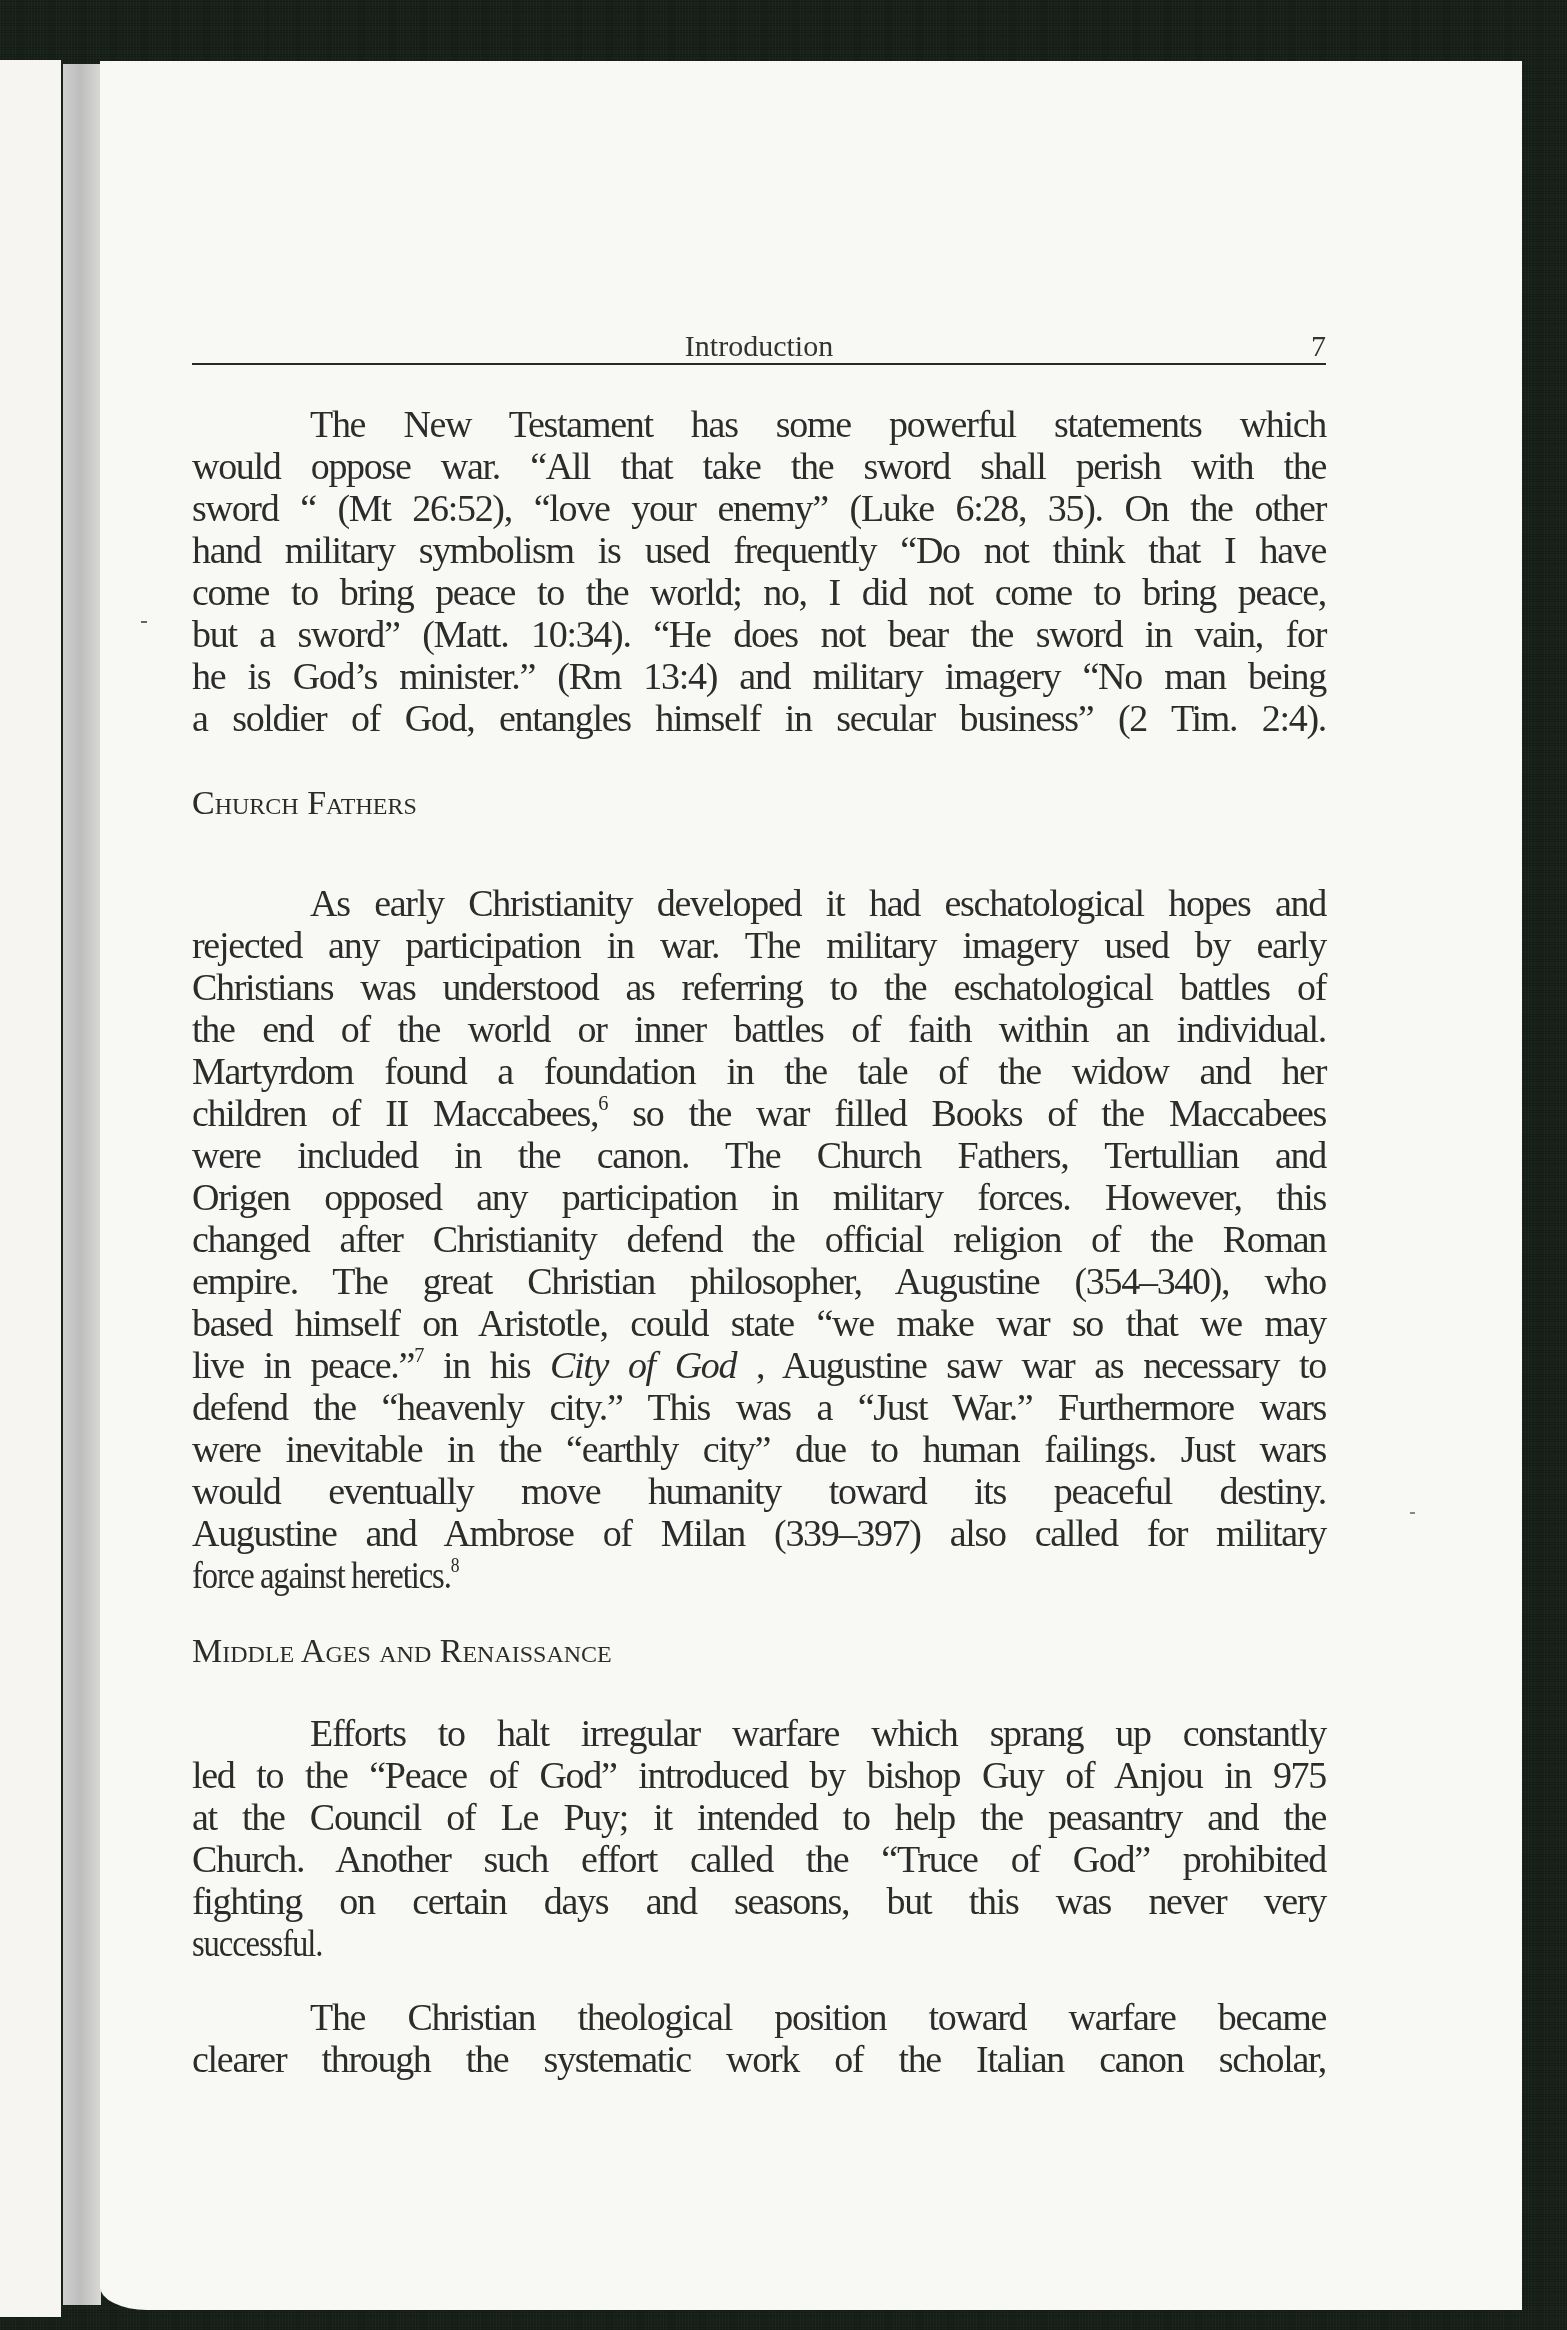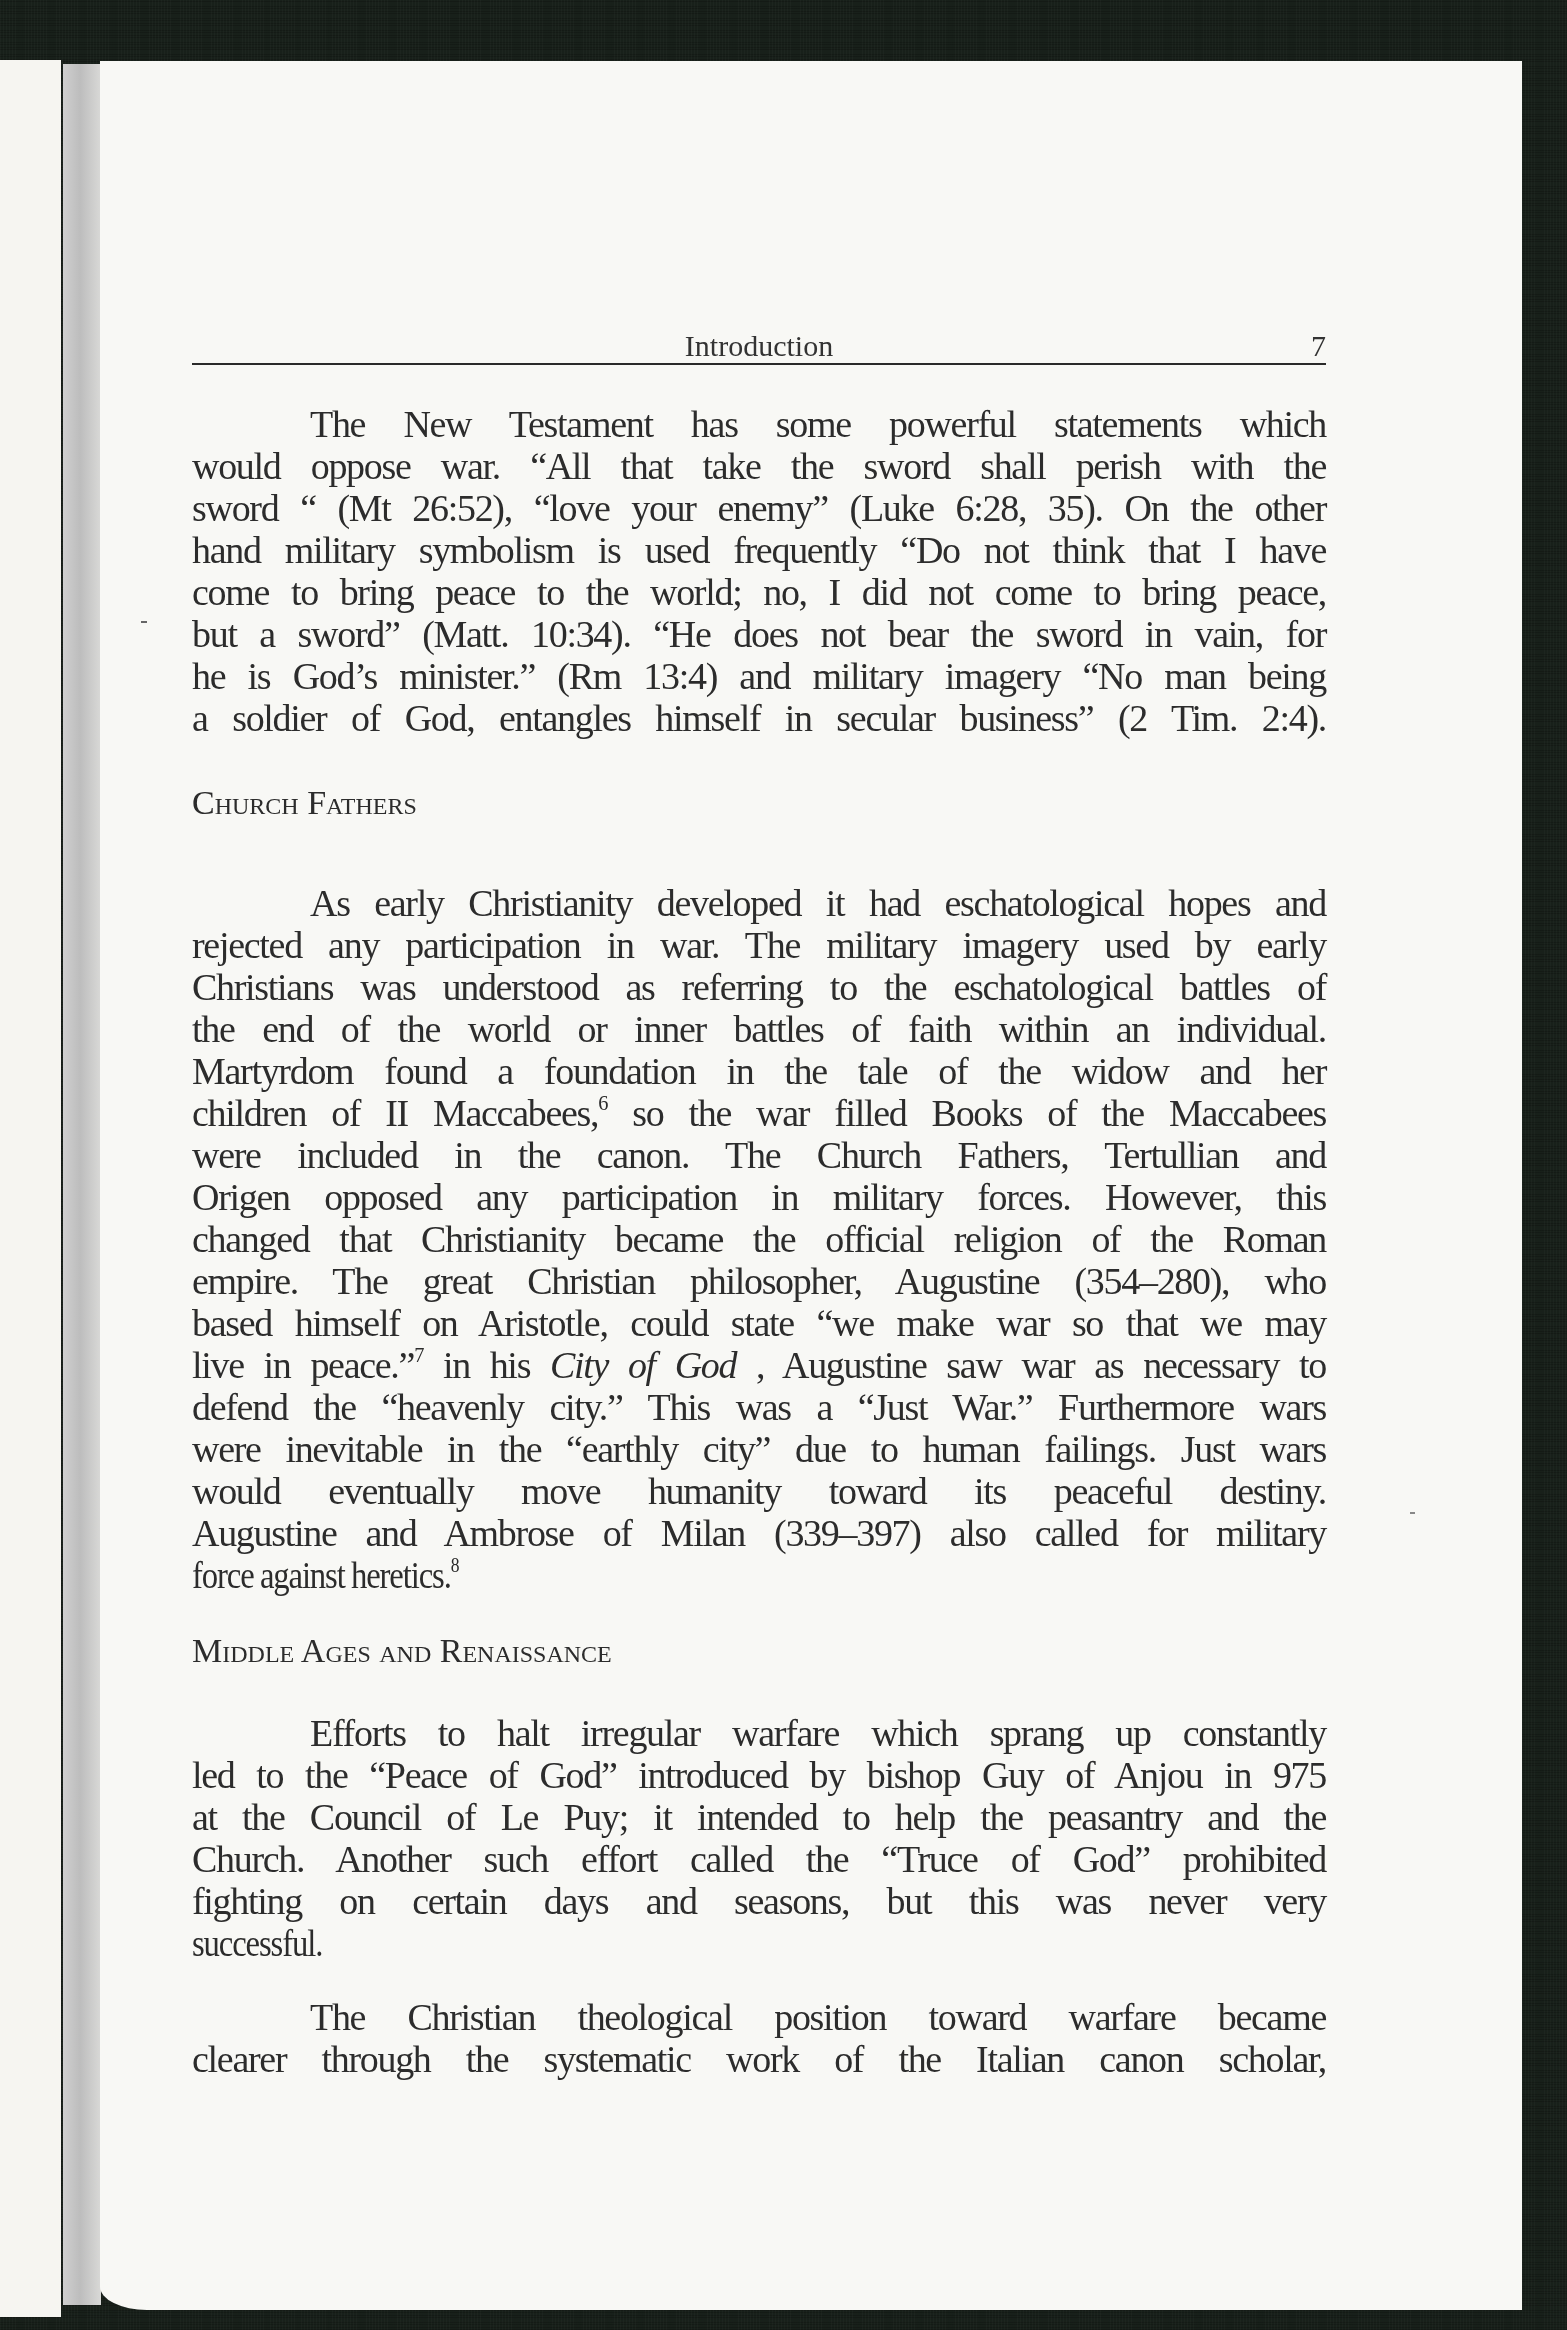--- a/index.html
+++ b/index.html
@@ -94,22 +94,22 @@
 
 <div class="text" style="top:882px;">
   <span class="line indent" style="display: block; width: auto;">As early Christianity developed it had eschatological hopes and</span>
   <span class="line" style="display: block; width: auto;">rejected any participation in war.  The military imagery used by early</span>
   <span class="line" style="display: block; width: auto;">Christians was understood as referring  to the eschatological battles of</span>
   <span class="line" style="display: block; width: auto;">the end of the world or inner battles of faith within an individual.</span>
   <span class="line" style="display: block; width: auto;">Martyrdom found a foundation in the tale of the widow and her</span>
   <span class="line" style="display: block; width: auto;">children of II Maccabees,<sup>6</sup> so the war filled Books of the Maccabees</span>
   <span class="line" style="display: block; width: auto;">were included in the canon.   The Church Fathers, Tertullian and</span>
   <span class="line" style="display: block; width: auto;">Origen opposed any participation in military forces.  However, this</span>
-  <span class="line" style="display: block; width: auto;">changed that Christianity became the official religion of the Roman</span>
-  <span class="line" style="display: block; width: auto;">empire.  The great Christian philosopher, Augustine (354–280), who</span>
+  <span class="line" style="display: block; width: auto;">changed after Christianity defend the official religion of the Roman</span>
+  <span class="line" style="display: block; width: auto;">empire.  The great Christian philosopher, Augustine (354–340), who</span>
   <span class="line" style="display: block; width: auto;">based himself on Aristotle, could state “we make war so that we may</span>
   <span class="line" style="display: block; width: auto;">live in peace.”<sup>7</sup>  in his <em>City of God</em> , Augustine saw war as necessary to</span>
   <span class="line" style="display: block; width: auto;">defend the “heavenly city.”  This was a “Just War.”  Furthermore wars</span>
   <span class="line" style="display: block; width: auto;">were inevitable in the “earthly city” due to human failings.   Just wars</span>
   <span class="line" style="display: block; width: auto;">would eventually move humanity toward its peaceful destiny.</span>
   <span class="line" style="display: block; width: auto;">Augustine and Ambrose of Milan (339–397) also called for military</span>
   <span class="line last" style="display: block; width: auto; transform-origin: 0px 0px; transform: scaleX(0.86);">force against heretics.<sup>8</sup></span>
 </div>
 
 <div class="text" style="top:1630px;">

